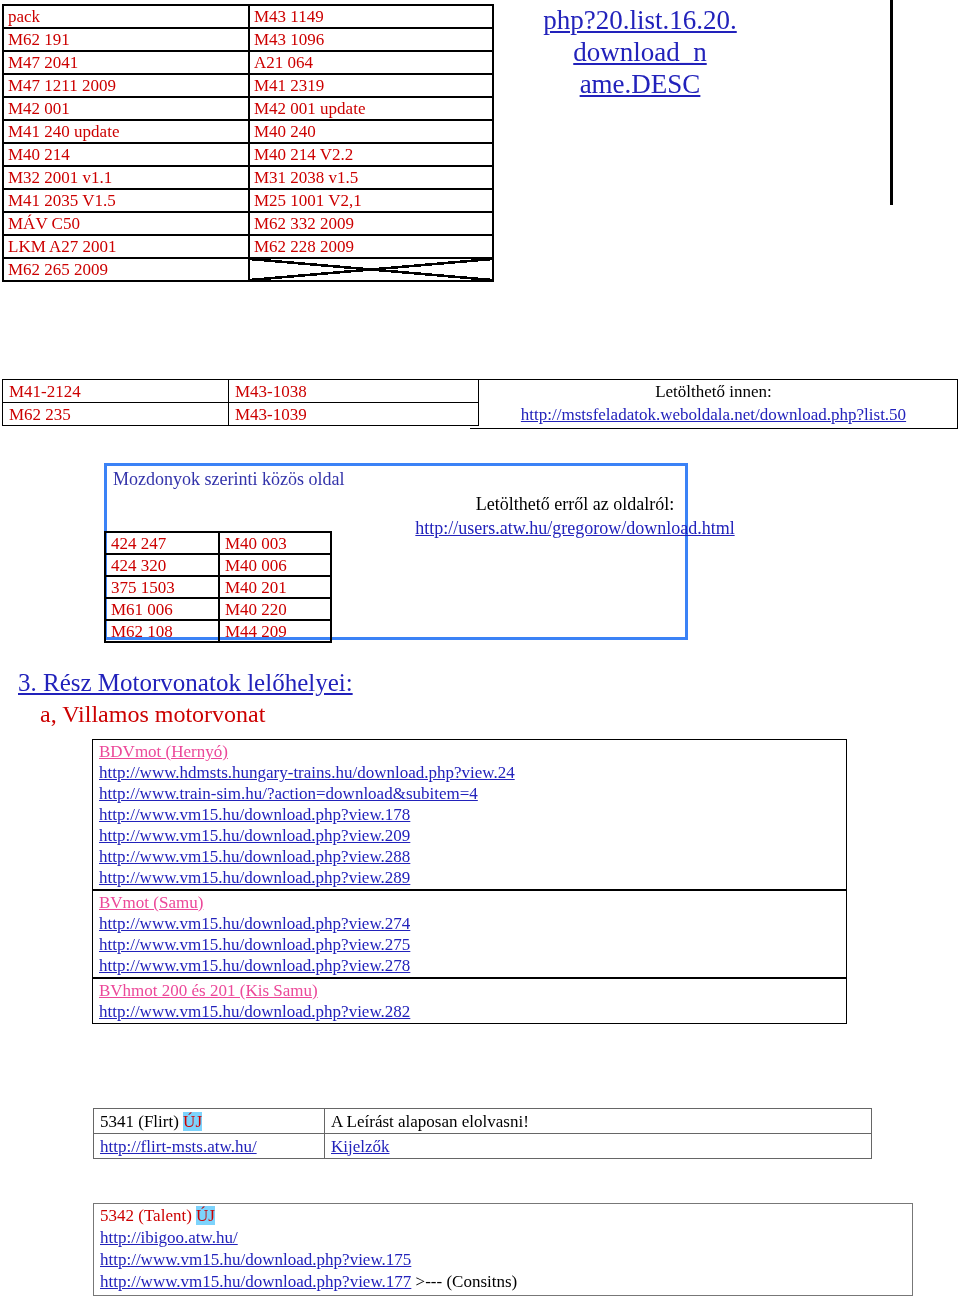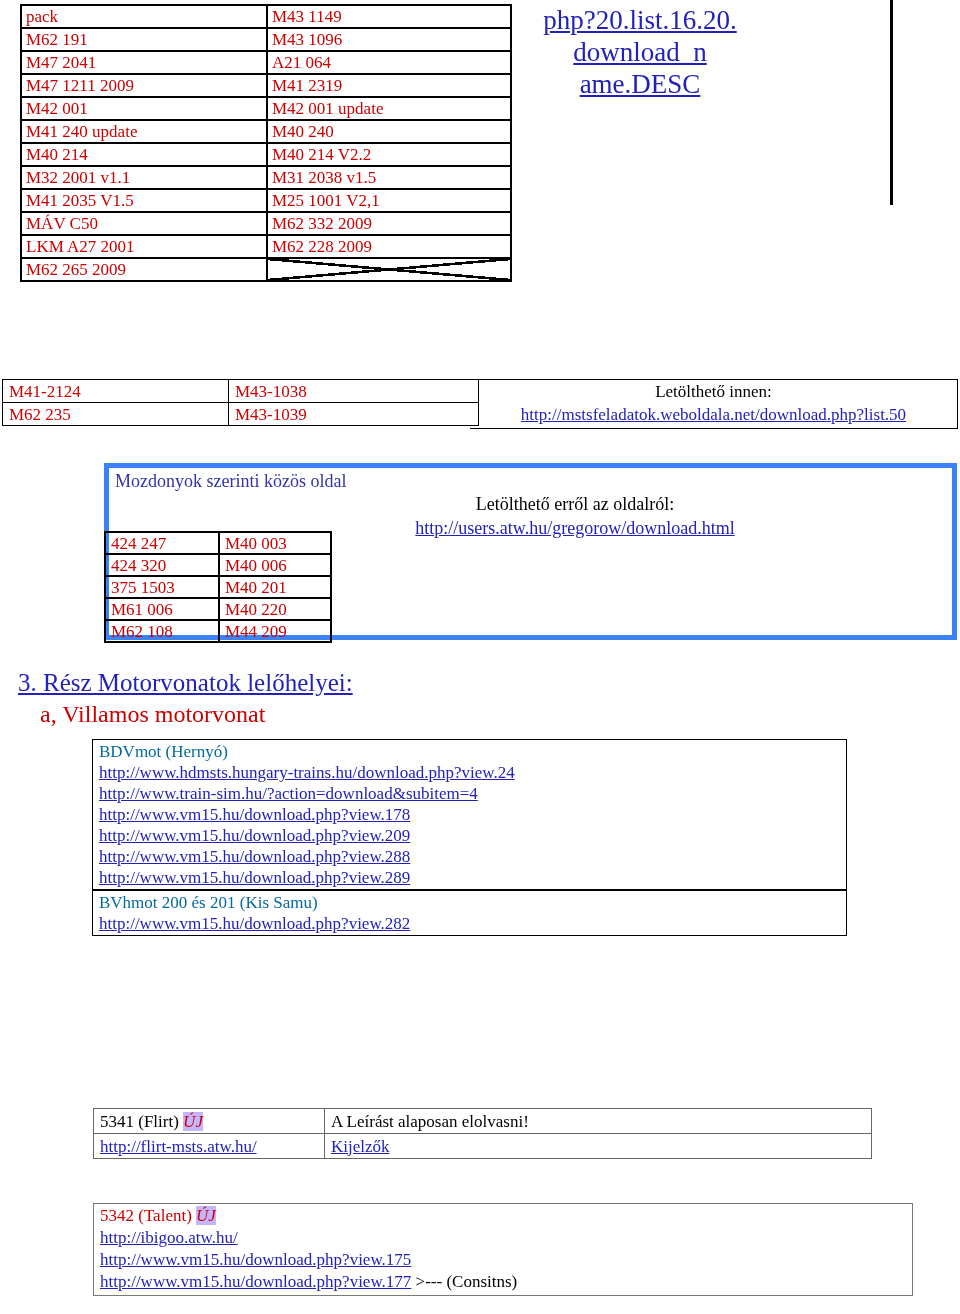--- a/index.html
+++ b/index.html
@@ -15,26 +15,26 @@
     color: #000000;
     overflow: hidden;
   }
   .red { color: #000000; }
   .link {
     color: #2222BB;
     text-decoration: underline;
     cursor: pointer;
     white-space: nowrap;
   }
-  .hl { background: #c4b5fd; color: #CC0000; font-style: italic; }
+  .hl { background: #7dd3fc; color: #CC0000; }
 
   
   #pack-table {
     position: absolute;
-    left: 20px;
+    left: 2px;
     top: 4px;
     width: 470px;
     border-collapse: collapse;
     table-layout: fixed;
   }
   #pack-table td {
     border: 2px solid #000000;
     height: 21px;
     padding: 0 4px;
     font-size: 17px;
@@ -106,23 +106,23 @@
     box-sizing: border-box;
   }
   #table2-side .l1 { display:block; }
   #table2-side .l2 { display:block; }
 
   
   #moz-wrap {
     position: absolute;
     left: 104px;
     top: 463px;
-    width: 853px;
+    width: 584px;
     height: 177px;
-    border: 5px solid #3b82f6;
+    border: 3px solid #3b82f6;
     box-sizing: border-box;
   }
   #moz-title {
     font-size: 18px;
     line-height: 24px;
     color: #3333AA;
     padding: 1px 0 0 6px;
   }
   #moz-table {
     position: absolute;
@@ -184,24 +184,25 @@
     border: 1px solid #000000;
     box-sizing: border-box;
     background: #ffffff;
   }
   .url-group {
     border-bottom: 2px solid #000000;
     padding: 1px 0 1px 6px;
   }
   .url-group:last-child { border-bottom: none; }
   .url-group .grp-title {
-    color: #0369a1;
+    color: #ec4899;
     font-size: 17px;
     line-height: 21px;
     white-space: nowrap;
+    text-decoration: underline;
   }
   .url-group .url-line {
     font-size: 17px;
     line-height: 21px;
     white-space: nowrap;
   }
 
   
   #flirt-table {
     position: absolute;
@@ -361,20 +362,26 @@
 
 <div id="url-box">
     <div class="url-group">
       <div class="grp-title">BDVmot (Hernyó)</div>
       <div class="url-line"><a class="link">http://www.hdmsts.hungary-trains.hu/download.php?view.24</a></div>
       <div class="url-line"><a class="link">http://www.train-sim.hu/?action=download&amp;subitem=4</a></div>
       <div class="url-line"><a class="link">http://www.vm15.hu/download.php?view.178</a></div>
       <div class="url-line"><a class="link">http://www.vm15.hu/download.php?view.209</a></div>
       <div class="url-line"><a class="link">http://www.vm15.hu/download.php?view.288</a></div>
       <div class="url-line"><a class="link">http://www.vm15.hu/download.php?view.289</a></div>
+    </div>
+    <div class="url-group">
+      <div class="grp-title">BVmot (Samu)</div>
+      <div class="url-line"><a class="link">http://www.vm15.hu/download.php?view.274</a></div>
+      <div class="url-line"><a class="link">http://www.vm15.hu/download.php?view.275</a></div>
+      <div class="url-line"><a class="link">http://www.vm15.hu/download.php?view.278</a></div>
     </div>
     <div class="url-group">
       <div class="grp-title">BVhmot 200 és 201 (Kis Samu)</div>
       <div class="url-line"><a class="link">http://www.vm15.hu/download.php?view.282</a></div>
     </div>
   </div>
 
 <table id="flirt-table">
   <tbody>
     <tr>

